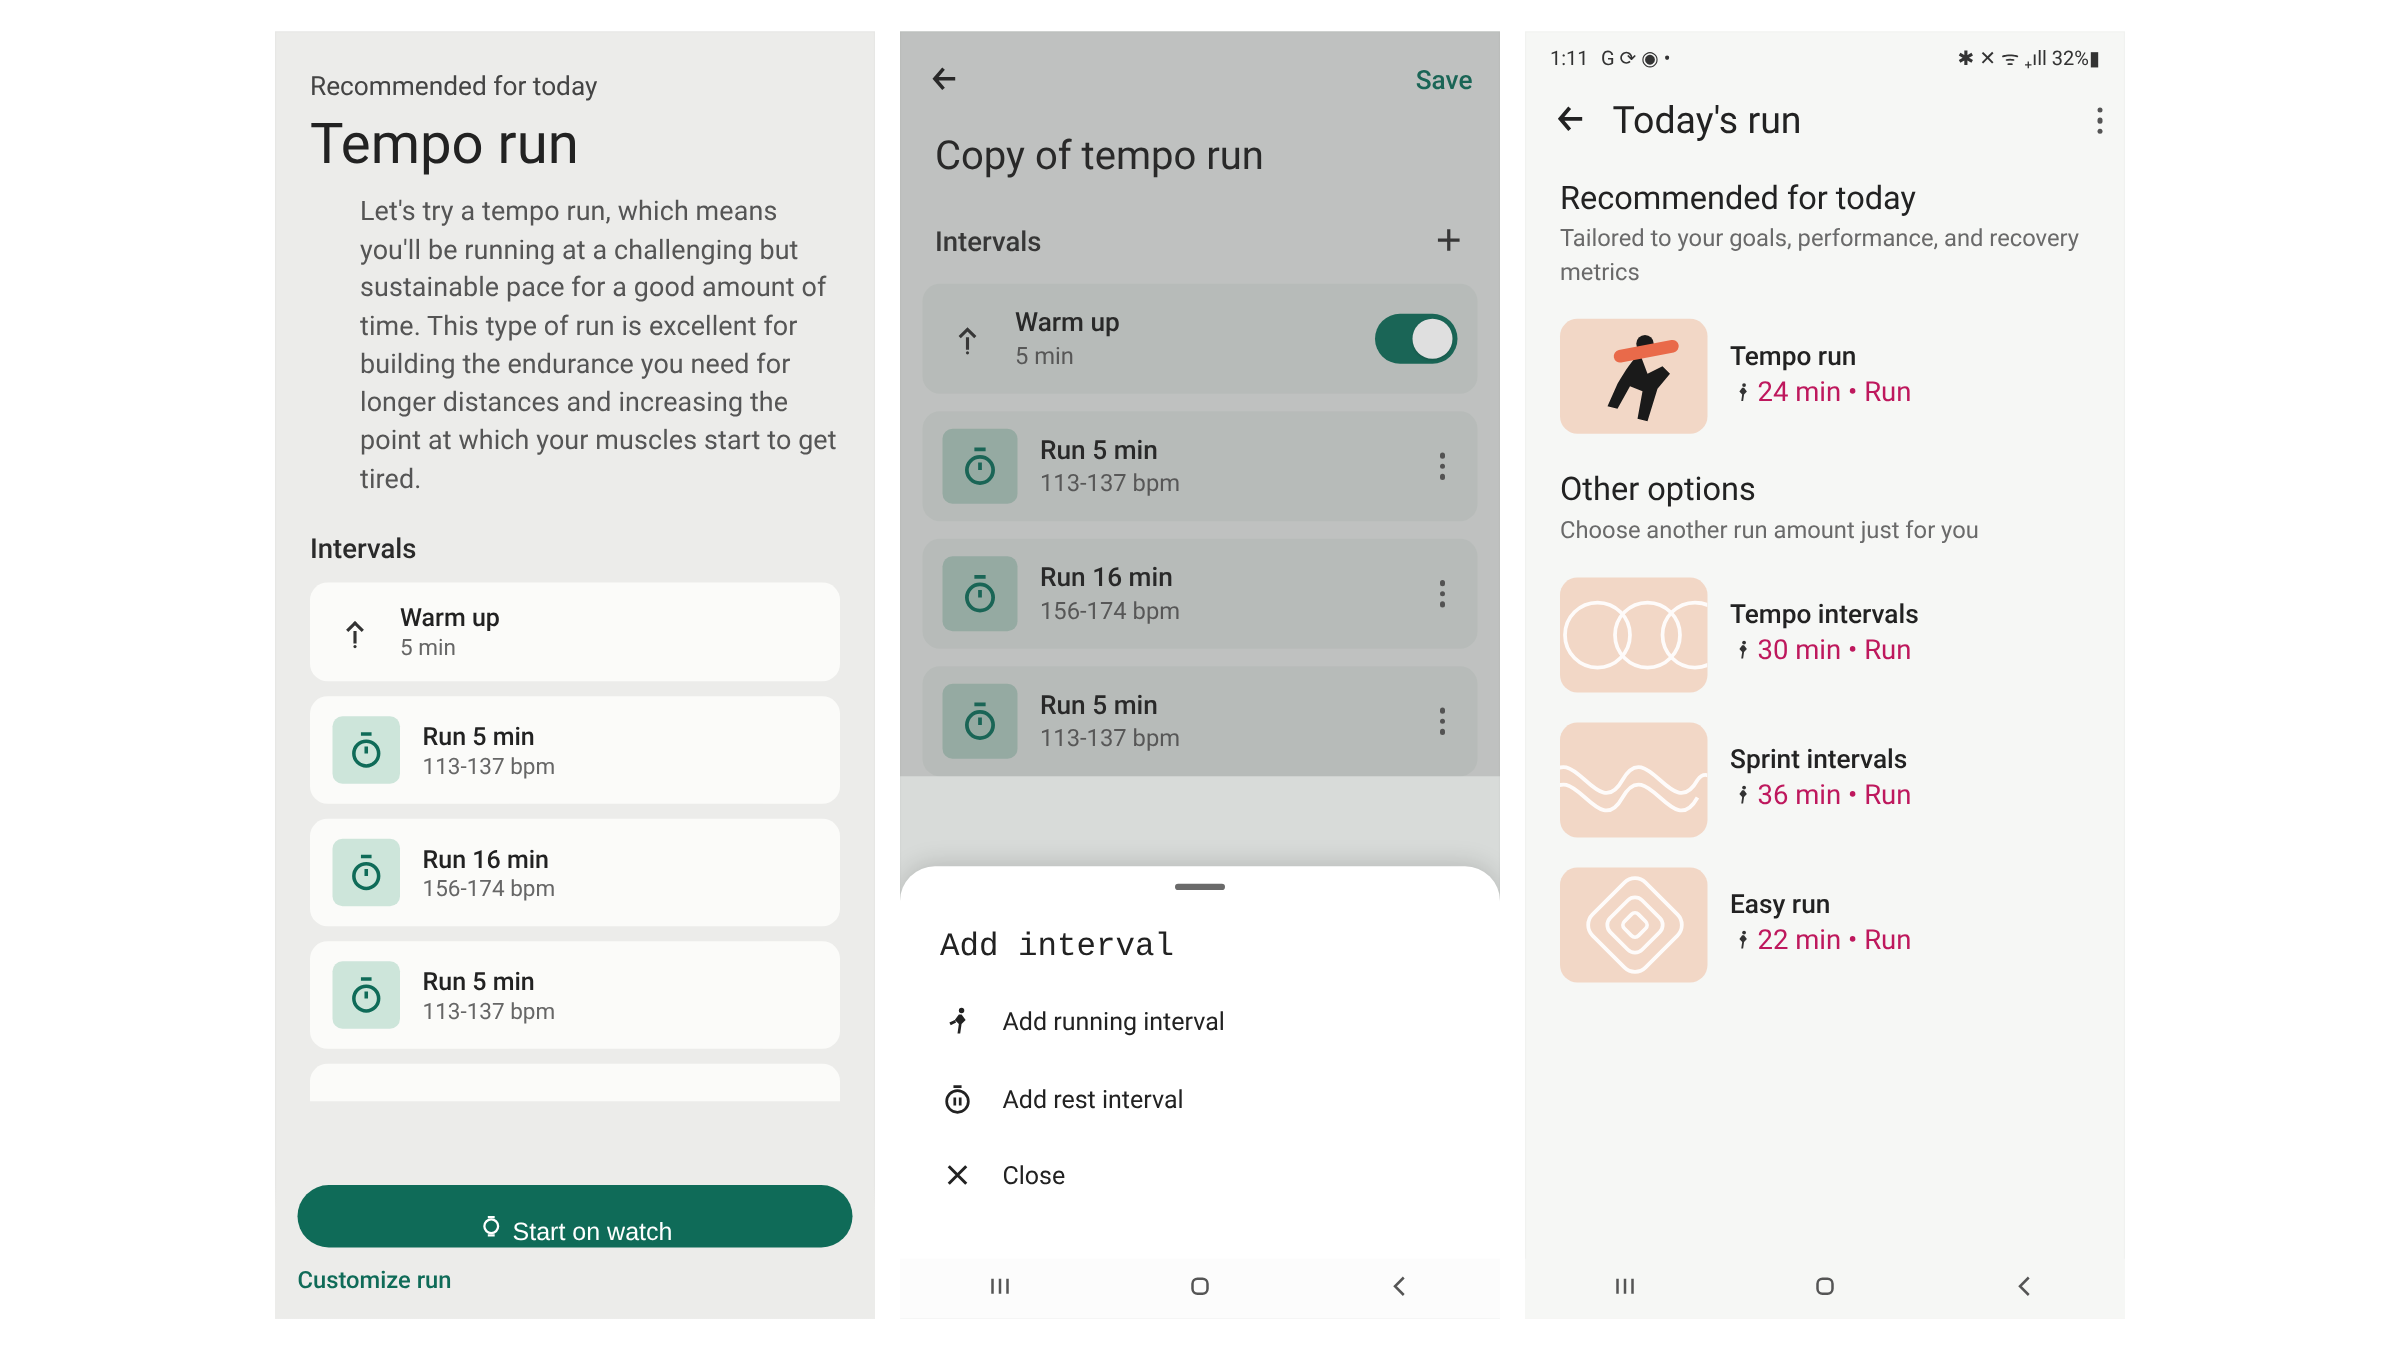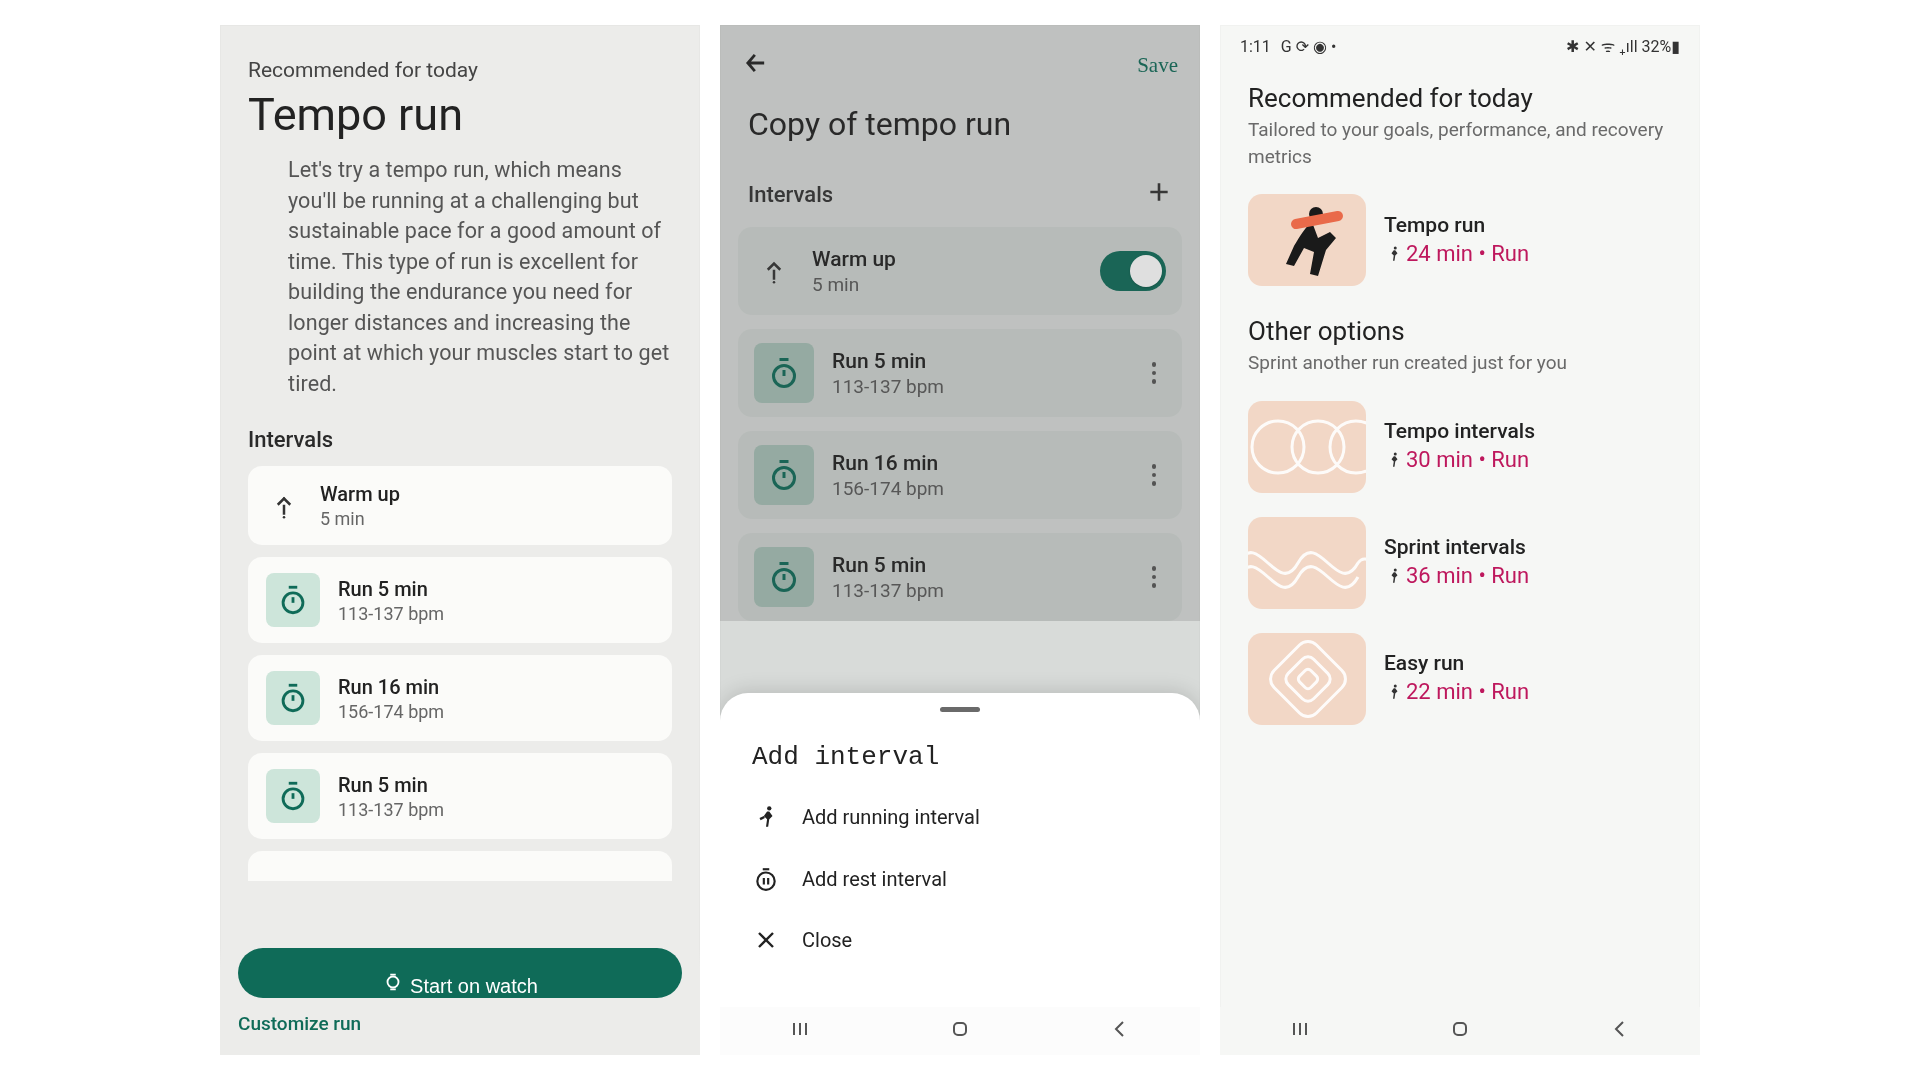--- a/index.html
+++ b/index.html
@@ -21,21 +21,21 @@
   .s1 .card-sub { font-size:18px; color:#666; }
   .s1 .sw-icon { width:54px; height:54px; background:#cde5da; border-radius:8px; display:flex; align-items:center; justify-content:center;}
   .s1 .footer { position:absolute; bottom:0; left:0; right:0; padding:0 18px 20px 18px; background:linear-gradient(to bottom, rgba(236,236,234,0) 0%, #ececea 18%, #ececea 100%); }
   .s1 .primary-btn { width:100%; height:50px; background:#0f6b58; color:#fff; border:none; border-radius:26px; font-size:20px; font-weight:500; display:flex; align-items:flex-end; justify-content:center; gap:6px; cursor:pointer;}
   .s1 .secondary-link { width:100%; font-size:19px; font-weight:500; color:#0f6b58; margin-top:14px; cursor:pointer; }
   .s1 .partial-card{height:30px; background:#fbfbf9; border-radius:14px 14px 0 0;}
   
   .s2 { background:#d8dbd9; }
   .s2 .appbar { display:flex; align-items:center; justify-content:space-between; padding:24px 22px 14px 22px; }
   .s2 .appbar .back svg{width:28px;height:28px;}
-  .s2 .save { color:#0f6b58; font-size:21px; font-weight:500; cursor:pointer;font-family:Liberation Serif, serif;}
+  .s2 .save { color:#0f6b58; font-size:21px; font-weight:500; cursor:pointer;}
   .s2 .title2 { font-size:32px; color:#222; padding:10px 28px 16px 28px; font-weight:400;}
   .s2 .intervals-row { display:flex; align-items:center; justify-content:space-between; padding:20px 28px 18px 28px;}
   .s2 .intervals-row .lbl{font-size:22px; color:#333; font-weight:500;}
   .s2 .plus svg{width:26px;height:26px;}
   .s2 .list2 { padding:0 18px; display:flex; flex-direction:column; gap:14px;}
   .s2 .row { background:#cfd4d1; border-radius:14px; padding:14px 16px; display:flex; align-items:center; gap:18px;}
   .s2 .row .icon-box{width:60px;height:60px; background:#a5bfb5; border-radius:8px; display:flex; align-items:center; justify-content:center;}
   .s2 .row .texts{flex:1; display:flex; flex-direction:column; gap:2px;}
   .s2 .row .t1{font-size:21px; color:#222; font-weight:500;}
   .s2 .row .t2{font-size:19px; color:#5a5a5a;}
@@ -311,20 +311,37 @@
   <div class="frame-wrap">
       <div class="phone s3">
     <div class="statusbar">
       <div>
         <span>1:11</span>
         <span style="margin-left:6px">G ⟳ ◉  •</span>
       </div>
       <div class="status-icons">✱ ✕ ᯤ ₊ıll 32%▮</div>
     </div>
 
+    <div class="appbar3">
+      <div class="left">
+        <div>
+          <svg viewBox="0 0 24 24" width="30" height="30" fill="none" stroke="#222" stroke-width="2.4">
+                <path d="M19 12 L5 12 M11 5 L5 12 L11 19"></path>
+              </svg>
+        </div>
+        <div class="title3">Today's run</div>
+      </div>
+      <div>
+            <div class="more-dots">
+              <span></span>
+              <span></span>
+              <span></span>
+            </div>
+          </div>
+    </div>
 
     <div class="body">
       <div class="h2">Recommended for today</div>
       <div class="sub">Tailored to your goals, performance, and recovery metrics</div>
 
       <div class="run-row">
         <div class="tile">
           <svg viewBox="0 0 118 92">
                 <circle cx="68" cy="20" r="7" fill="#1a1a1a"></circle>
                 <path d="M64 28 C58 32 52 42 46 52 L38 70 L46 72 L56 54 L66 58 L62 80 L70 82 L78 56 L88 44 L82 38 L70 44z" fill="#1a1a1a"></path>
@@ -334,21 +351,21 @@
         <div class="rtexts">
           <div class="rt">Tempo run</div>
           <div class="rs"><span class="runicon"><svg width="18" height="18" viewBox="0 0 24 24" fill="#333">
                     <circle cx="15" cy="4" r="2"></circle>
                     <path d="M13 7 L10 11 L13 14 L12 21 L14 21 L15 14 L18 11 L15 7z"></path>
                   </svg></span><span>24 min  •  Run</span></div>
         </div>
       </div>
 
       <div class="h2" style="margin-top:30px">Other options</div>
-      <div class="sub">Sprint another run created just for you</div>
+      <div class="sub">Choose another run amount just for you</div>
 
       <div class="run-row">
         <div class="tile">
           <svg viewBox="0 0 118 92" fill="none" stroke="#fff" stroke-width="3" opacity="0.9">
                 <circle cx="30" cy="46" r="26"></circle>
                 <circle cx="70" cy="46" r="26"></circle>
                 <circle cx="108" cy="46" r="26"></circle>
               </svg>
         </div>
         <div class="rtexts">

